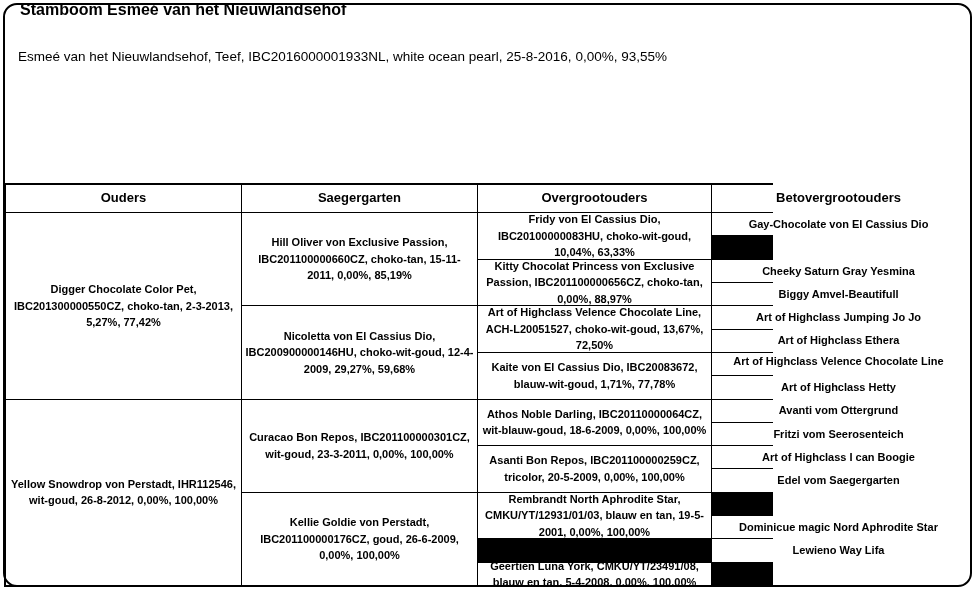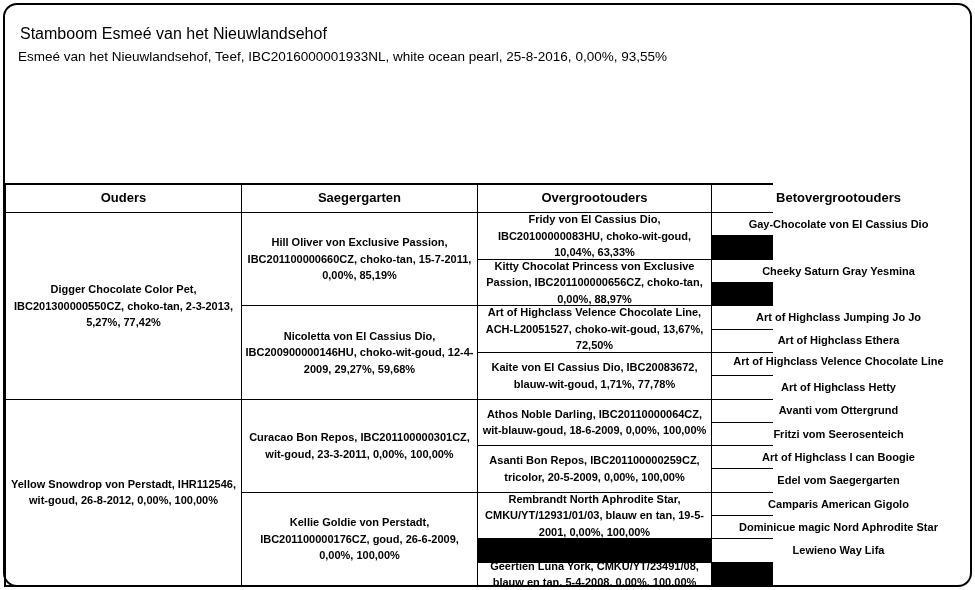--- a/index.html
+++ b/index.html
@@ -5,22 +5,22 @@
   html,body{margin:0;padding:0;background:#ffffff;}
   body{
     width:975px;height:590px;position:relative;overflow:hidden;
     font-family:"Liberation Sans",sans-serif;color:#000;
   }
   .frame{
     position:absolute;left:3px;top:3px;width:965px;height:580px;
     border:2px solid #000;border-radius:14px;pointer-events:none;z-index:5;
   }
   .title{
-    position:absolute;left:20px;top:25px;
-    font-size:16px;font-weight:normal;white-space:nowrap;
+    position:absolute;left:20px;top:1px;
+    font-size:16px;font-weight:bold;white-space:nowrap;
   }
   .subject{
     position:absolute;left:18px;top:49px;
     font-size:13.5px;white-space:nowrap;
   }
   .pedigree{
     position:absolute;left:4px;top:183px;width:769px;height:404px;
     box-sizing:border-box;border:2px solid #000;background:#000;
     display:grid;
     grid-template-columns:235px 235px 233px 253px;
@@ -71,40 +71,40 @@
 
 <div class="pedigree">
   <div class="cell hdr h1">Ouders</div>
   <div class="cell hdr h2">Saegergarten</div>
   <div class="cell hdr h3">Overgrootouders</div>
   <div class="cell hdr h4">Betovergrootouders</div>
 
   <div class="cell o1">Digger Chocolate Color Pet, IBC201300000550CZ, choko-tan, 2-3-2013, 5,27%, 77,42%</div>
   <div class="cell o2">Yellow Snowdrop von Perstadt, IHR112546, wit-goud, 26-8-2012, 0,00%, 100,00%</div>
 
-  <div class="cell g1">Hill Oliver von Exclusive Passion, IBC201100000660CZ, choko-tan, 15-7-2011, 0,00%, 85,19%</div>
+  <div class="cell g1">Hill Oliver von Exclusive Passion, IBC201100000660CZ, choko-tan, 15-11-2011, 0,00%, 85,19%</div>
   <div class="cell g2">Nicoletta von El Cassius Dio, IBC200900000146HU, choko-wit-goud, 12-4-2009, 29,27%, 59,68%</div>
   <div class="cell g3">Curacao Bon Repos, IBC201100000301CZ, wit-goud, 23-3-2011, 0,00%, 100,00%</div>
   <div class="cell g4">Kellie Goldie von Perstadt, IBC201100000176CZ, goud, 26-6-2009, 0,00%, 100,00%</div>
 
   <div class="cell v1">Fridy von El Cassius Dio, IBC20100000083HU, choko-wit-goud, 10,04%, 63,33%</div>
   <div class="cell v2">Kitty Chocolat Princess von Exclusive Passion, IBC201100000656CZ, choko-tan, 0,00%, 88,97%</div>
   <div class="cell v3">Art of Highclass Velence Chocolate Line, ACH-L20051527, choko-wit-goud, 13,67%, 72,50%</div>
   <div class="cell v4">Kaite von El Cassius Dio, IBC20083672, blauw-wit-goud, 1,71%, 77,78%</div>
   <div class="cell v5">Athos Noble Darling, IBC20110000064CZ, wit-blauw-goud, 18-6-2009, 0,00%, 100,00%</div>
   <div class="cell v6">Asanti Bon Repos, IBC201100000259CZ, tricolor, 20-5-2009, 0,00%, 100,00%</div>
   <div class="cell v7">Rembrandt North Aphrodite Star, CMKU/YT/12931/01/03, blauw en tan, 19-5-2001, 0,00%, 100,00%</div>
   <div class="cell v8">Geertien Luna York, CMKU/YT/23491/08, blauw en tan, 5-4-2008, 0,00%, 100,00%</div>
 
   <div class="cell c-ov b1">Gay-Chocolate von El Cassius Dio</div>
   <div class="cell c-ov b3">Cheeky Saturn Gray Yesmina</div>
+  <div class="cell c-ov b4">Biggy Amvel-Beautifull</div>
   <div class="cell c-ov b5">Art of Highclass Jumping Jo Jo</div>
   <div class="cell c-ov b6">Art of Highclass Ethera</div>
   <div class="cell c-ov top-anchor b7">Art of Highclass Velence Chocolate Line</div>
   <div class="cell c-ov b8">Art of Highclass Hetty</div>
   <div class="cell c-ov b9">Avanti vom Ottergrund</div>
   <div class="cell c-ov b10">Fritzi vom Seerosenteich</div>
   <div class="cell c-ov b11">Art of Highclass I can Boogie</div>
   <div class="cell c-ov b12">Edel vom Saegergarten</div>
-  <div class="cell c-ov b13">Camparis American Gigolo</div>
   <div class="cell c-ov b14">Dominicue magic Nord Aphrodite Star</div>
   <div class="cell c-ov b15">Lewieno Way Lifa</div>
 </div>
 
 </body></html>

